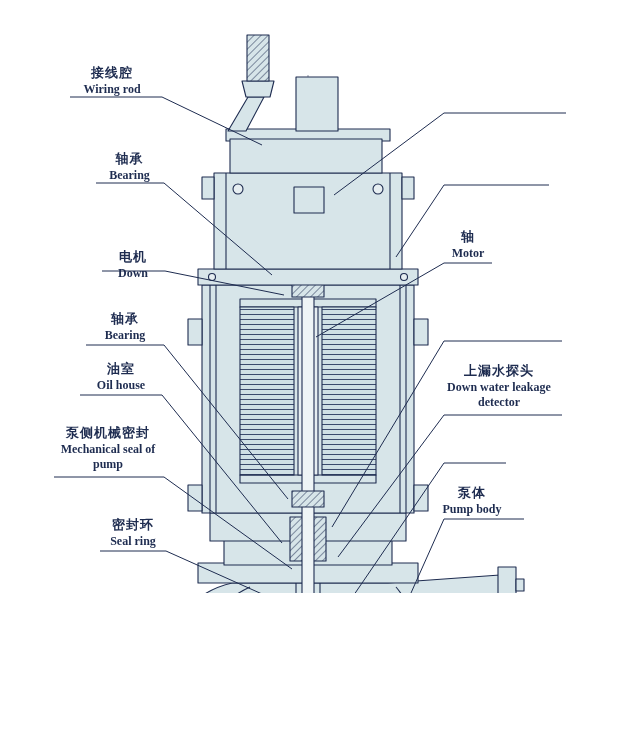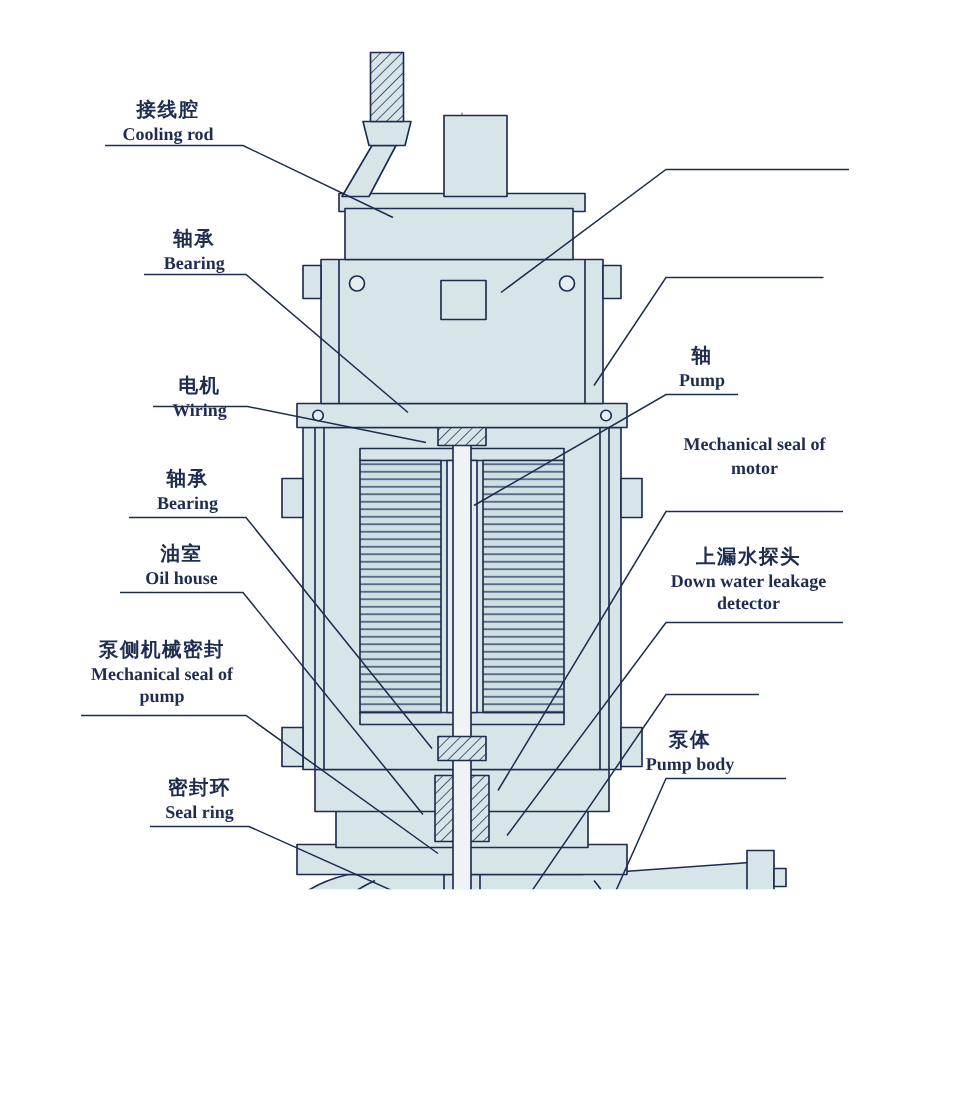--- a/index.html
+++ b/index.html
@@ -127,29 +127,29 @@
       <polyline points="492,236 444,236 316,310"></polyline>
       <polyline points="562,314 444,314 332,500"></polyline>
       <polyline points="562,388 444,388 338,530"></polyline>
       <polyline points="506,436 444,436 332,600"></polyline>
       <polyline points="524,492 444,492 386,622"></polyline>
     </g>
   </svg>
 
   <div class="lbl" style="left:62px;top:38px;width:100px">
     <span class="zh">接线腔</span>
-    <span class="en">Cooling rod</span>
+    <span class="en">Wiring rod</span>
   </div>
   <div class="lbl" style="left:92px;top:124px;width:75px">
     <span class="zh">轴承</span>
     <span class="en">Bearing</span>
   </div>
   <div class="lbl" style="left:98px;top:222px;width:70px">
     <span class="zh">电机</span>
-    <span class="en">Wiring</span>
+    <span class="en">Down</span>
   </div>
   <div class="lbl" style="left:86px;top:284px;width:78px">
     <span class="zh">轴承</span>
     <span class="en">Bearing</span>
   </div>
   <div class="lbl" style="left:80px;top:334px;width:82px">
     <span class="zh">油室</span>
     <span class="en">Oil house</span>
   </div>
   <div class="lbl" style="left:52px;top:398px;width:112px">
@@ -158,30 +158,29 @@
   </div>
   <div class="lbl" style="left:98px;top:490px;width:70px">
     <span class="zh">密封环</span>
     <span class="en">Seal ring</span>
   </div>
 
   <div class="lbl" style="left:444px;top:34px;width:122px">
   </div>
   <div class="lbl" style="left:444px;top:202px;width:48px">
     <span class="zh">轴</span>
-    <span class="en">Pump</span>
+    <span class="en">Motor</span>
   </div>
   <div class="lbl" style="left:444px;top:262px;width:118px">
-    <span class="en">Mechanical seal of motor</span>
   </div>
   <div class="lbl" style="left:444px;top:336px;width:110px">
     <span class="zh">上漏水探头</span>
     <span class="en">Down water leakage detector</span>
   </div>
-  <div class="lbl" style="left:420px;top:458px;width:80px">
+  <div class="lbl" style="left:432px;top:458px;width:80px">
     <span class="zh">泵体</span>
     <span class="en">Pump body</span>
   </div>
 
   <div class="watermark">
     <svg width="26" height="26" viewBox="0 0 26 26">
       <circle cx="13" cy="13" r="11" fill="none" stroke="#97a6b0" stroke-width="1.6"></circle>
       <circle cx="15.5" cy="8.5" r="2.3" fill="#97a6b0"></circle>
       <path d="M8.5,19 L12.5,11.5 L17,13.5 L14,19" fill="none" stroke="#97a6b0" stroke-width="1.6" stroke-linecap="round" stroke-linejoin="round"></path>
     </svg>

